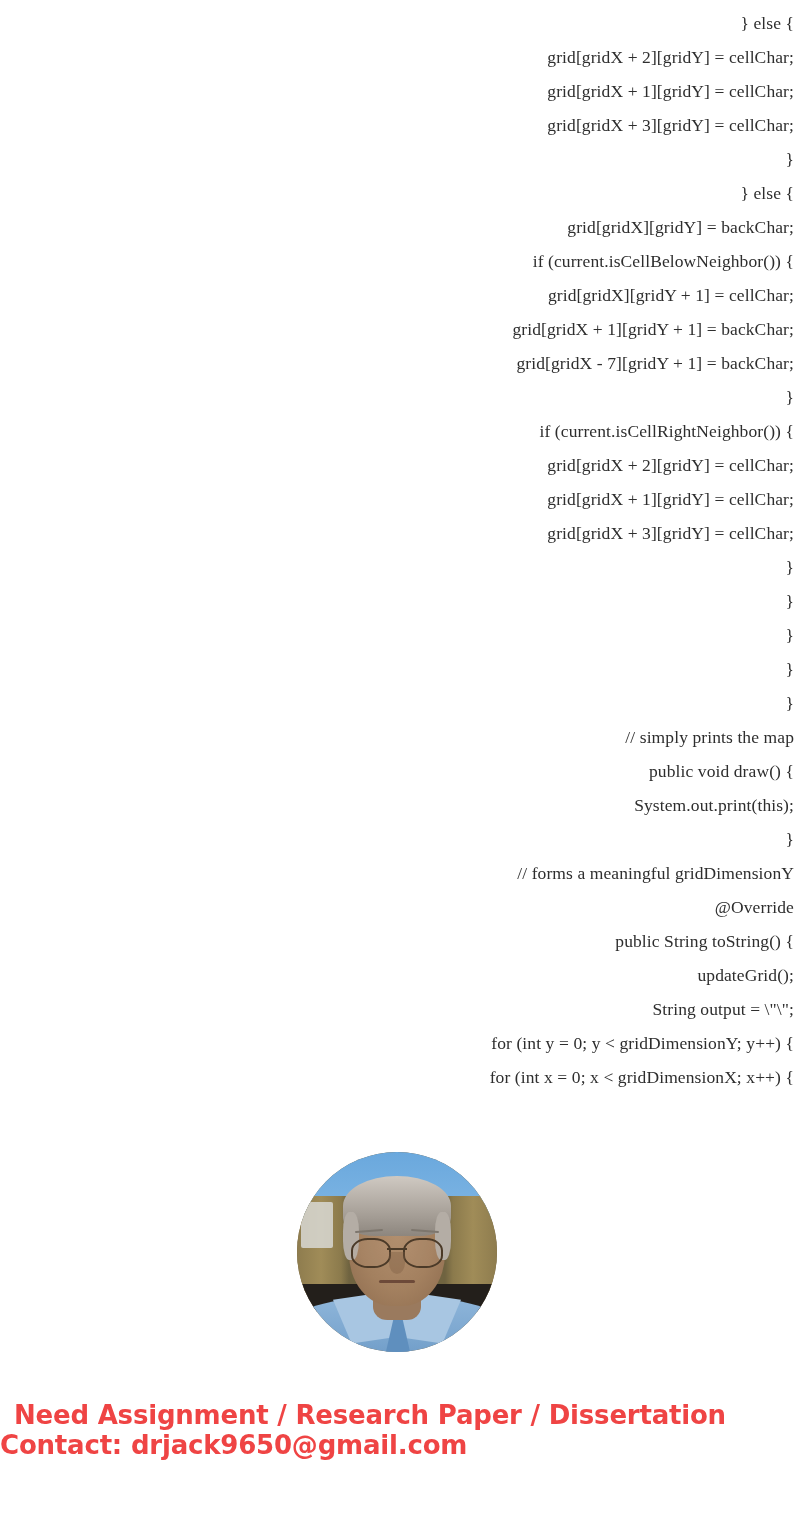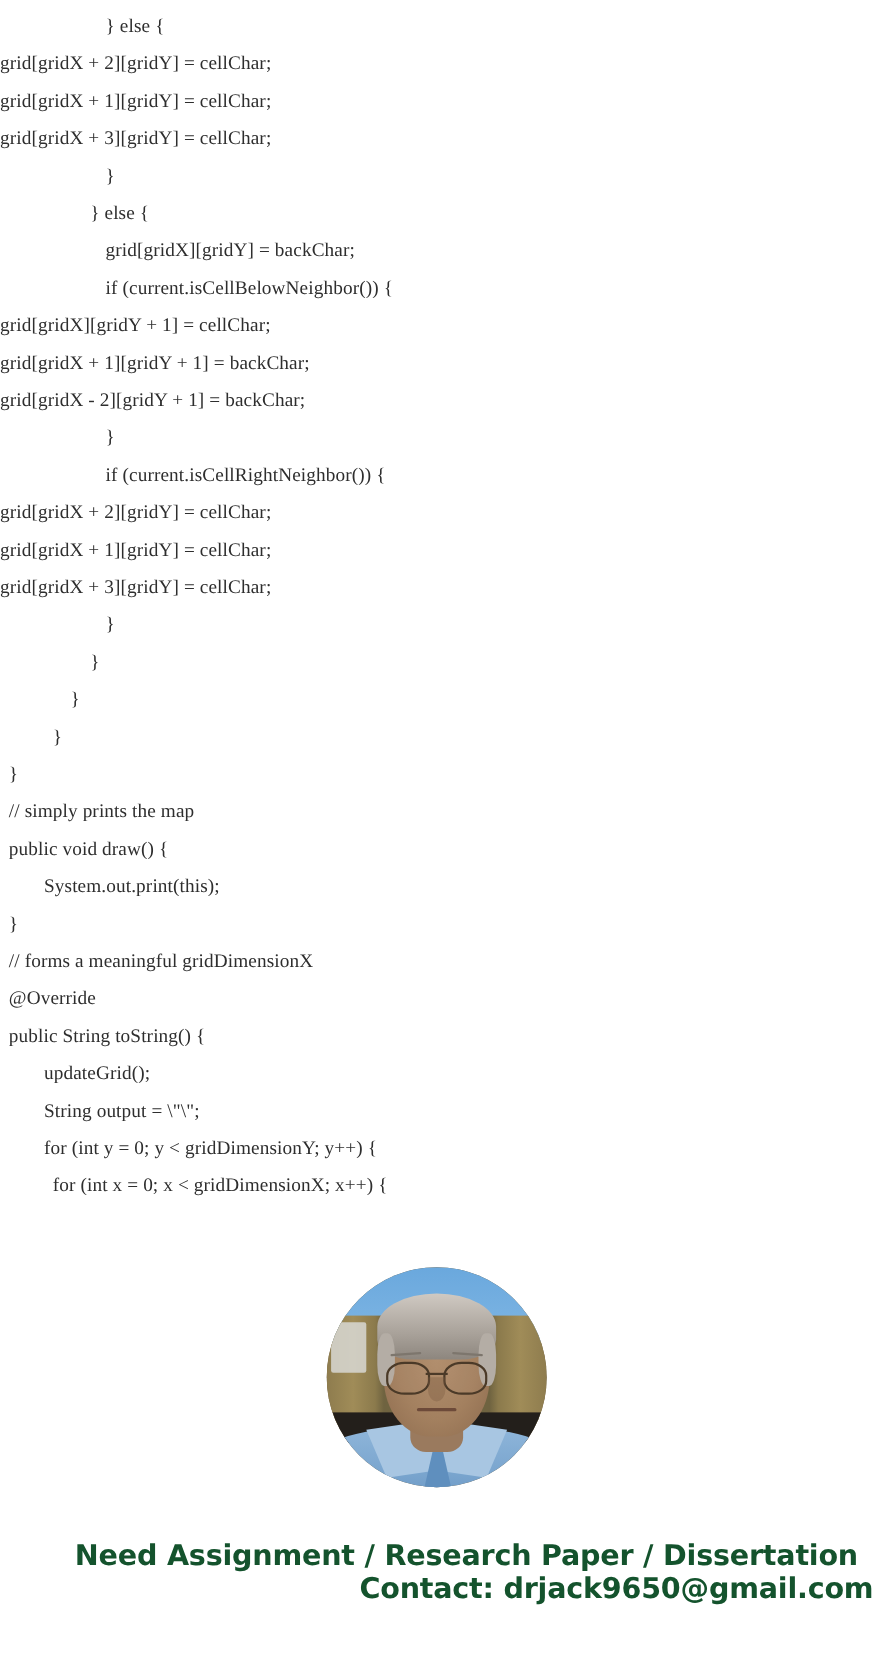--- a/index.html
+++ b/index.html
@@ -26,20 +26,21 @@
     box-sizing: border-box;
   }
   .code-line {
     font-family: "Liberation Serif", "DejaVu Serif", serif;
     font-size: 17.5px;
     line-height: 34px;
     height: 34px;
     color: #2e2e2e;
     white-space: pre;
     letter-spacing: 0.1px;
+    text-align: right;
   }
   .code-line .ln-text {
     display: inline-block;
   }
 
   
   .ind-0  { padding-left: 8px; }
   .ind-1  { padding-left: 40px; }
   .ind-2  { padding-left: 48px; }
   .ind-3  { padding-left: 64px; }
@@ -208,24 +209,24 @@
     background: #6d4a39;
     border-radius: 3px;
   }
 
   
   #footer-ad {
     position: absolute;
     left: 0;
     top: 1400px;
     width: 794px;
-    text-align: right;
+    text-align: left;
     font-family: "DejaVu Sans", "Liberation Sans", sans-serif;
     font-weight: bold;
-    color: #14532d;
+    color: #ef4444;
   }
   .ad-line {
     font-size: 26px;
     line-height: 30px;
     letter-spacing: -0.2px;
   }
   .ad-line-1 { padding: 0 14px; }
 </style>
 </head>
 <body>
@@ -234,36 +235,36 @@
     <div class="code-line ind-5"><span class="ln-text">} else {</span></div>
     <div class="code-line ind-6"><span class="ln-text">grid[gridX + 2][gridY] = cellChar;</span></div>
     <div class="code-line ind-6"><span class="ln-text">grid[gridX + 1][gridY] = cellChar;</span></div>
     <div class="code-line ind-6"><span class="ln-text">grid[gridX + 3][gridY] = cellChar;</span></div>
     <div class="code-line ind-5"><span class="ln-text">}</span></div>
     <div class="code-line ind-4"><span class="ln-text">} else {</span></div>
     <div class="code-line ind-5"><span class="ln-text">grid[gridX][gridY] = backChar;</span></div>
     <div class="code-line ind-5"><span class="ln-text">if (current.isCellBelowNeighbor()) {</span></div>
     <div class="code-line ind-6"><span class="ln-text">grid[gridX][gridY + 1] = cellChar;</span></div>
     <div class="code-line ind-6"><span class="ln-text">grid[gridX + 1][gridY + 1] = backChar;</span></div>
-    <div class="code-line ind-6"><span class="ln-text">grid[gridX - 2][gridY + 1] = backChar;</span></div>
+    <div class="code-line ind-6"><span class="ln-text">grid[gridX - 7][gridY + 1] = backChar;</span></div>
     <div class="code-line ind-5"><span class="ln-text">}</span></div>
     <div class="code-line ind-5"><span class="ln-text">if (current.isCellRightNeighbor()) {</span></div>
     <div class="code-line ind-6"><span class="ln-text">grid[gridX + 2][gridY] = cellChar;</span></div>
     <div class="code-line ind-6"><span class="ln-text">grid[gridX + 1][gridY] = cellChar;</span></div>
     <div class="code-line ind-6"><span class="ln-text">grid[gridX + 3][gridY] = cellChar;</span></div>
     <div class="code-line ind-5"><span class="ln-text">}</span></div>
     <div class="code-line ind-4"><span class="ln-text">}</span></div>
     <div class="code-line ind-3"><span class="ln-text">}</span></div>
     <div class="code-line ind-2"><span class="ln-text">}</span></div>
     <div class="code-line ind-0"><span class="ln-text">}</span></div>
     <div class="code-line ind-0"><span class="ln-text">// simply prints the map</span></div>
     <div class="code-line ind-0"><span class="ln-text">public void draw() {</span></div>
     <div class="code-line ind-1"><span class="ln-text">System.out.print(this);</span></div>
     <div class="code-line ind-0"><span class="ln-text">}</span></div>
-    <div class="code-line ind-0"><span class="ln-text">// forms a meaningful gridDimensionX</span></div>
+    <div class="code-line ind-0"><span class="ln-text">// forms a meaningful gridDimensionY</span></div>
     <div class="code-line ind-0"><span class="ln-text">@Override</span></div>
     <div class="code-line ind-0"><span class="ln-text">public String toString() {</span></div>
     <div class="code-line ind-1"><span class="ln-text">updateGrid();</span></div>
     <div class="code-line ind-1"><span class="ln-text">String output = \"\";</span></div>
     <div class="code-line ind-1"><span class="ln-text">for (int y = 0; y &lt; gridDimensionY; y++) {</span></div>
     <div class="code-line ind-2"><span class="ln-text">for (int x = 0; x &lt; gridDimensionX; x++) {</span></div>
   </div>
 
 <div id="avatar-block">
   <div class="avatar">

